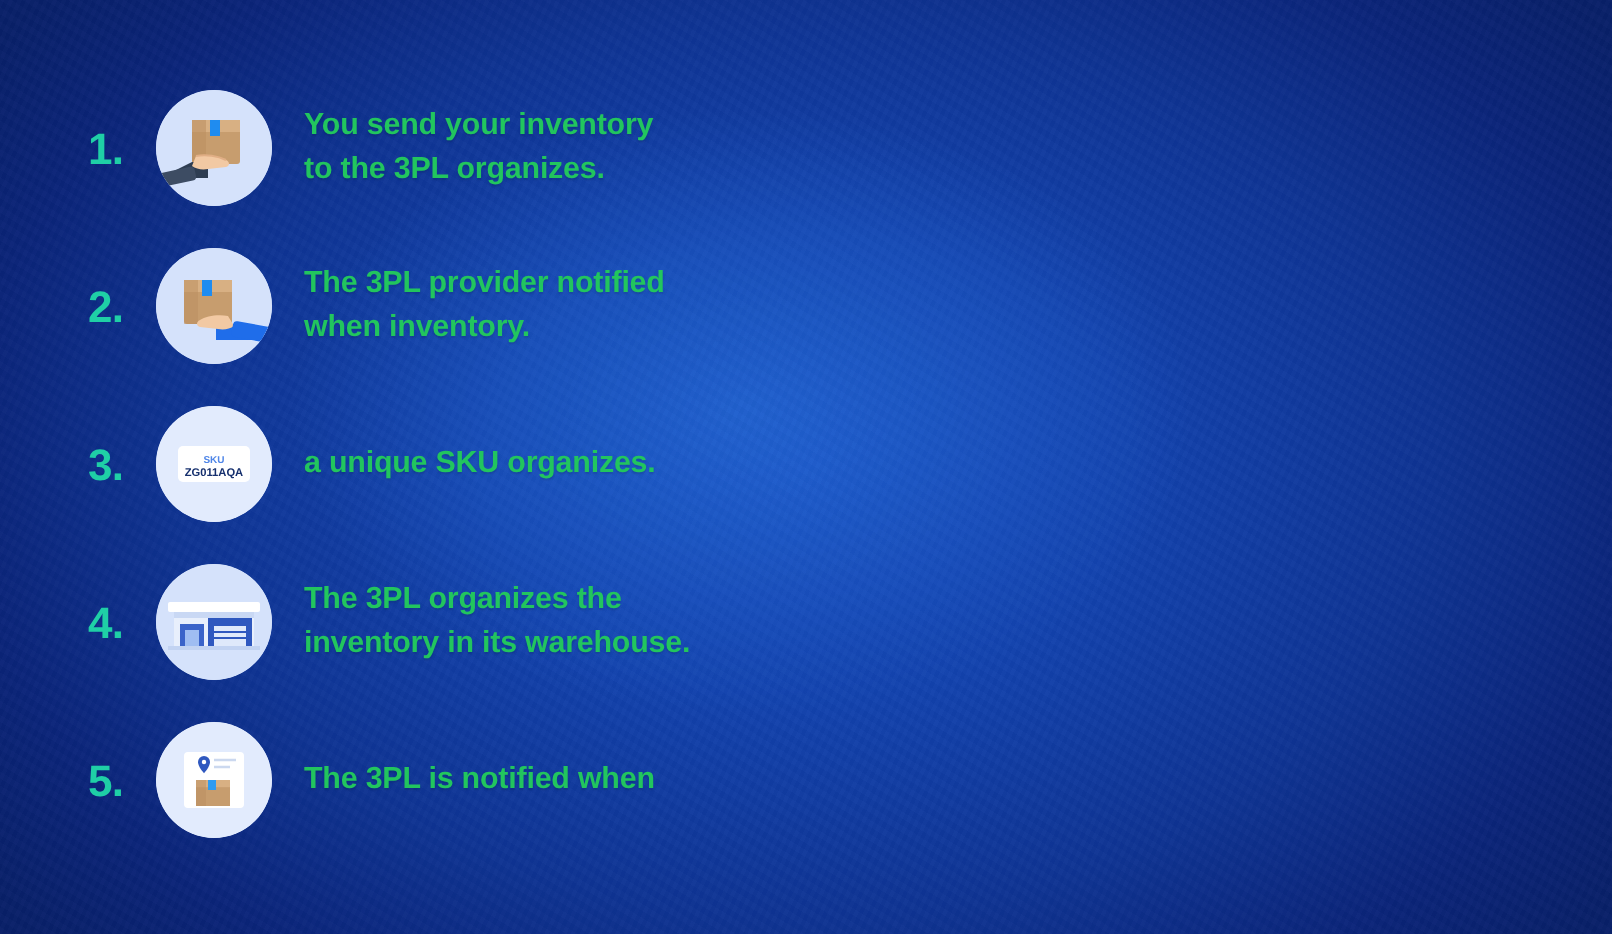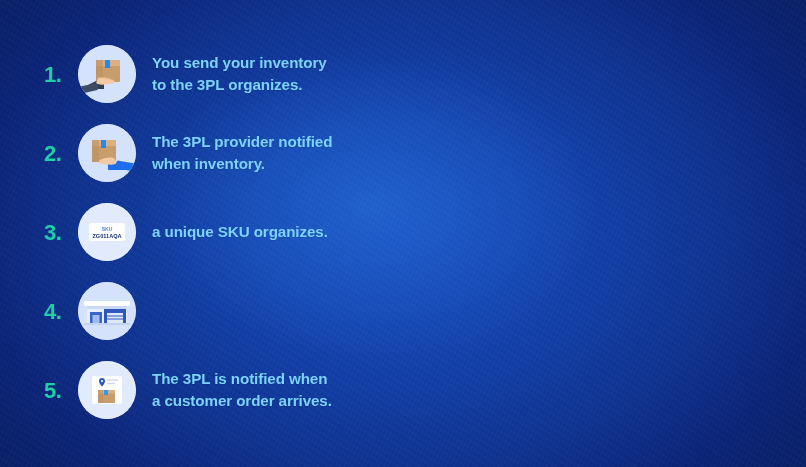--- a/index.html
+++ b/index.html
@@ -63,21 +63,21 @@
     border-radius:50%;
     background:#d5e2fb;
     position:relative;
     overflow:hidden;
     margin-right:16px;
   }
   .iconwrap.lite { background:#e2ebfd; }
   .iconwrap svg { position:absolute; left:0; top:0; width:58px; height:58px; display:block; }
 
   .txt {
-    color:#7dd3fc;
+    color:#22c55e;
     font-size:15.2px;
     font-weight:bold;
     line-height:1.42;
     letter-spacing:-0.1px;
     text-shadow:0 1px 1px rgba(0,0,0,.12);
   }
   .txt .l { display:block; white-space:nowrap; }
 </style>
 </head>
 <body>
@@ -162,41 +162,44 @@
           <rect x="9" y="24" width="40" height="3" fill="#c9d8f4"></rect>
           <rect x="12" y="30" width="12" height="11" fill="#3a63c9"></rect>
           <rect x="14.5" y="33" width="7" height="8" fill="#9fbdf2"></rect>
           <rect x="26" y="27" width="22" height="14" fill="#2f58bf"></rect>
           <rect x="29" y="31" width="16" height="10" fill="#dfe9fb"></rect>
           <line x1="29" y1="34" x2="45" y2="34" stroke="#2f58bf" stroke-width="1.1"></line>
           <line x1="29" y1="37" x2="45" y2="37" stroke="#2f58bf" stroke-width="1.1"></line>
           <rect x="6" y="41" width="46" height="2" fill="#c2d3f2"></rect>
         </svg>
       </div>
+      <div class="txt">
+        <span class="l">The 3PL organizes the</span>
+        <span class="l">inventory in its warehouse.</span>
+      </div>
     </div>
 
     <div class="row">
       <div class="num">5.</div>
       <div class="iconwrap lite">
         <svg viewBox="0 0 58 58">
           <circle cx="29" cy="29" r="29" fill="#e2ebfd"></circle>
           <rect x="14" y="15" width="30" height="28" rx="2" fill="#ffffff"></rect>
           <path d="M21 20 a3 3 0 0 1 6 0 c0 2.4 -3 5.6 -3 5.6 s-3 -3.2 -3 -5.6z" fill="#2f58bf"></path>
           <circle cx="24" cy="20" r="1.1" fill="#ffffff"></circle>
           <line x1="29" y1="19" x2="40" y2="19" stroke="#cbd8ef" stroke-width="1.3"></line>
           <line x1="29" y1="22.5" x2="37" y2="22.5" stroke="#cbd8ef" stroke-width="1.3"></line>
           <rect x="20" y="29" width="17" height="13" fill="#c79d6e"></rect>
           <rect x="20" y="29" width="17" height="3.6" fill="#d8b083"></rect>
           <rect x="26" y="29" width="4" height="5" fill="#2f9bf0"></rect>
           <rect x="20" y="29" width="5" height="13" fill="#b98e60" opacity=".5"></rect>
         </svg>
       </div>
       <div class="txt">
         <span class="l">The 3PL is notified when</span>
-        <span class="l">a customer order arrives.</span>
       </div>
     </div>
 
   </div>
 
   <div class="col right">
 
     <div class="row">
       
       

